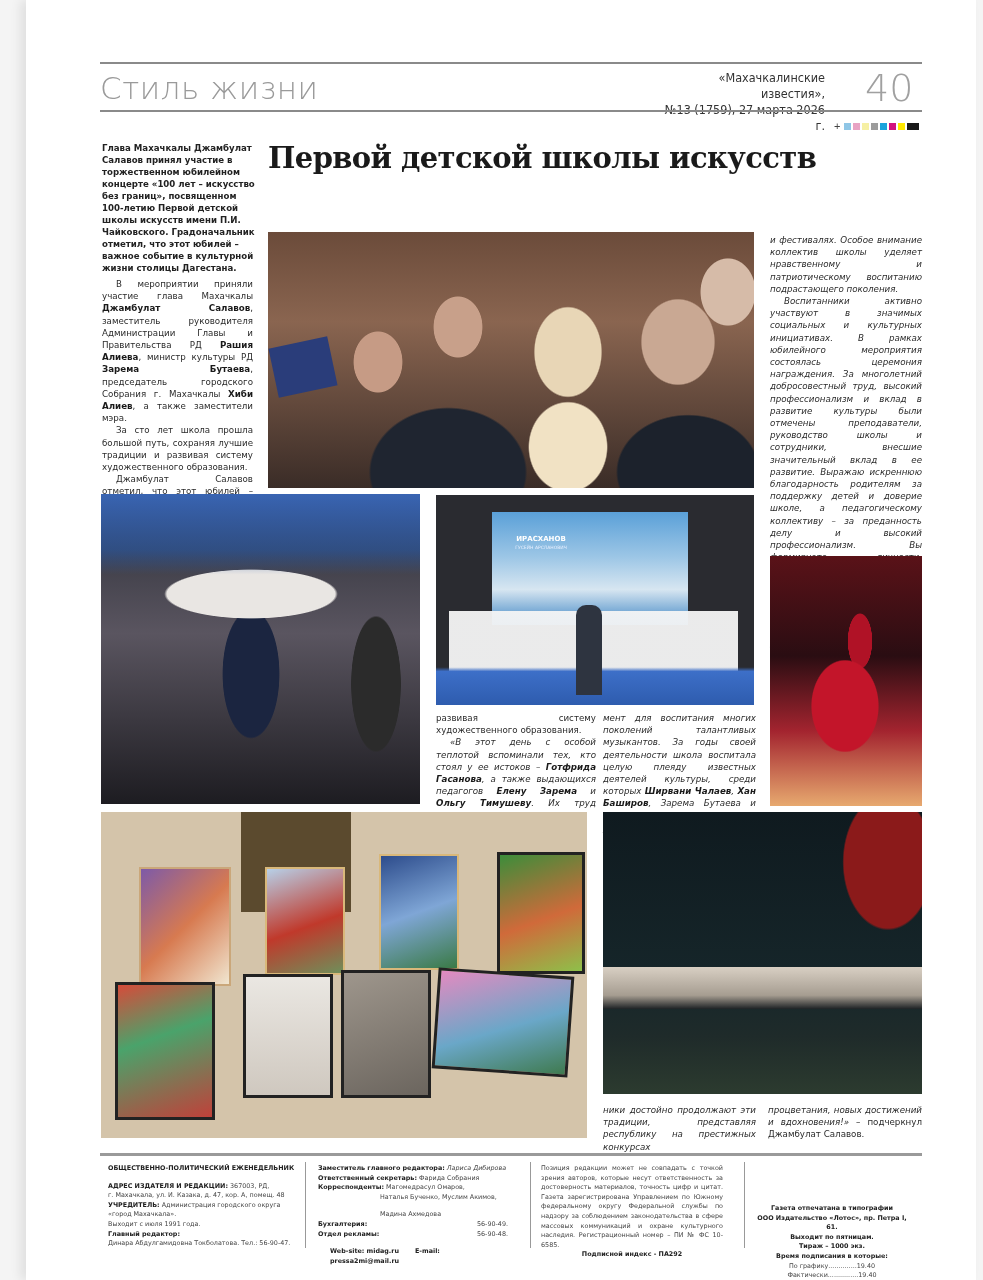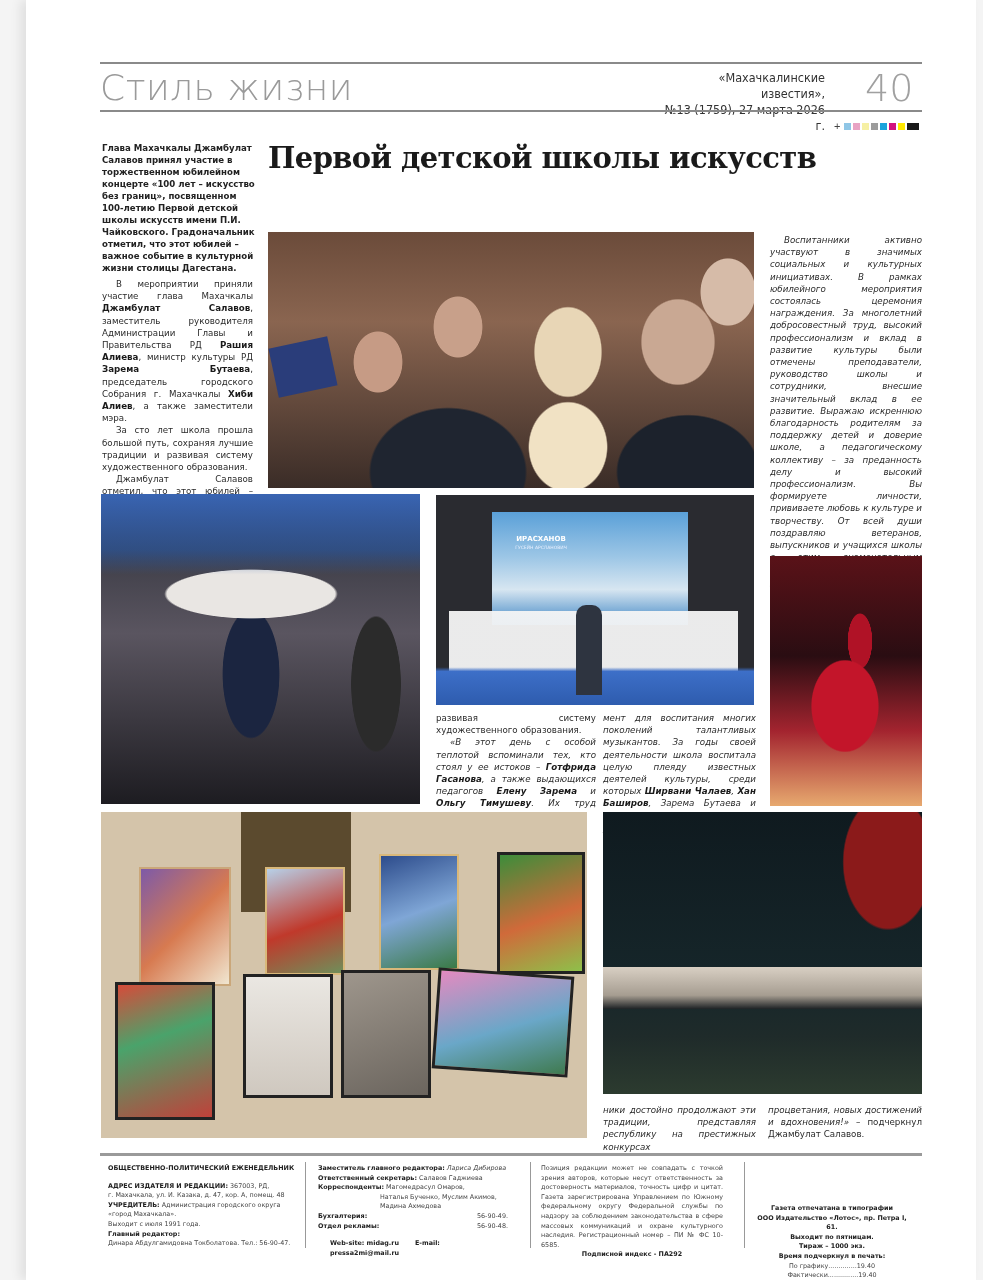--- a/index.html
+++ b/index.html
@@ -1,20 +1,20 @@
 <!DOCTYPE html>
 <html><head>
 <meta charset="utf-8">
 <style>
   html, body { margin:0; padding:0; }
   body { width:983px; height:1280px; background:#f4f4f4; position:relative; overflow:hidden; font-family:"Liberation Sans", sans-serif; color:#222; }
   .page { position:absolute; left:26px; top:0; width:950px; height:1280px; background:#ffffff; box-shadow:-6px 0 10px rgba(0,0,0,0.08); }
   .abs { position:absolute; }
   .rule { position:absolute; left:100px; width:822px; height:2px; background:#8a8a8a; }
-  .section-title { left:100px; top:64px; font-family:"DejaVu Sans", sans-serif; font-weight:200; font-size:36px; color:#9a9a9a; letter-spacing:0.5px; line-height:48px; }
+  .section-title { left:100px; top:64px; font-family:"DejaVu Sans", sans-serif; font-weight:200; font-size:31px; color:#9a9a9a; letter-spacing:0.5px; line-height:48px; }
   .issue { left:640px; top:70px; width:185px; text-align:right; font-family:"DejaVu Sans", sans-serif; font-size:12.5px; line-height:16px; color:#333; transform:scaleX(0.9); transform-origin:right top; }
   .pagenum { left:865px; top:62px; width:57px; text-align:left; font-family:"DejaVu Sans", sans-serif; font-weight:200; font-size:38px; line-height:52px; color:#a0a0a0; }
   .colorbar { left:834px; top:122px; height:8px; display:flex; align-items:center; gap:2px; }
   .colorbar .plus { font-size:11px; line-height:8px; color:#444; margin-right:2px; }
   .colorbar .sw { width:7px; height:7px; }
   .headline { left:268px; top:140px; width:656px; font-family:"DejaVu Serif", serif; font-weight:bold; font-size:29px; line-height:37px; color:#1a1a1a; letter-spacing:-0.6px; }
   .lead { left:102px; top:142px; width:154px; font-family:"DejaVu Sans", sans-serif; font-weight:bold; font-size:8.6px; line-height:12px; color:#222; }
   .col { font-family:"DejaVu Sans", sans-serif; font-size:8.7px; line-height:12.2px; color:#2a2a2a; text-align:justify; }
   .col p { margin:0; text-indent:14px; }
   .col p.noind { text-indent:0; }
@@ -70,20 +70,21 @@
   radial-gradient(ellipse 70px 80px at 300px 215px, #f1e2c4 0 55%, transparent 57%),
   radial-gradient(ellipse 40px 50px at 190px 95px, #c8a08a 0 60%, transparent 62%),
   radial-gradient(ellipse 40px 50px at 110px 130px, #c69b85 0 60%, transparent 62%),
   radial-gradient(ellipse 110px 90px at 180px 240px, #1f2530 0 70%, transparent 72%),
   radial-gradient(ellipse 100px 80px at 420px 240px, #1c222c 0 70%, transparent 72%),
   linear-gradient(180deg, #6b4b3a 0%, #8a6550 35%, #3a2c27 100%);">
   <div class="abs" style="left:5px; top:110px; width:60px; height:50px; background:#2a3d7a; transform:rotate(-12deg);"></div>
 </div>
 
 <div class="abs col ital" style="left:770px; top:234px; width:152px;">
+  <p class="noind">и фестивалях. Особое внимание коллектив школы уделяет нравственному и патриотическому воспитанию подрастающего поколения.</p>
   <p>Воспитанники активно участвуют в значимых социальных и культурных инициативах. В рамках юбилейного мероприятия состоялась церемония награждения. За многолетний добросовестный труд, высокий профессионализм и вклад в развитие культуры были отмечены преподаватели, руководство школы и сотрудники, внесшие значительный вклад в ее развитие. Выражаю искреннюю благодарность родителям за поддержку детей и доверие школе, а педагогическому коллективу – за преданность делу и высокий профессионализм. Вы формируете личности, прививаете любовь к культуре и творчеству. От всей души поздравляю ветеранов, выпускников и учащихся школы с этим знаменательным юбилеем! Желаю учреждению дальнейшего</p>
 </div>
 
 <div class="photo" style="left:101px; top:494px; width:319px; height:310px; background:
   linear-gradient(180deg, rgba(60,110,200,0.85) 0%, rgba(40,90,170,0.6) 18%, transparent 26%),
   radial-gradient(ellipse 140px 40px at 150px 100px, #e9e6e3 0 60%, transparent 62%),
   radial-gradient(ellipse 40px 90px at 150px 180px, #1b2540 0 70%, transparent 72%),
   radial-gradient(ellipse 35px 95px at 275px 190px, #2b2b2b 0 70%, transparent 72%),
   linear-gradient(180deg, #2a2d36 0%, #5a5560 45%, #1d1c21 100%);"></div>
 
@@ -140,24 +141,24 @@
   <div>г. Махачкала, ул. И. Казака, д. 47, кор. А, помещ. 48</div>
   <div><b>УЧРЕДИТЕЛЬ:</b><span> Администрация городского округа «город Махачкала».</span></div>
   <div>Выходит с июля 1991 года.</div>
   <div><b>Главный редактор:</b></div>
   <div>Динара Абдулгамидовна Токболатова. Тел.: 56-90-47.</div>
 </div>
 <div class="vdiv" style="left:305px;"></div>
 
 <div class="abs footer" style="left:318px; top:1164px; width:190px;">
   <div><b>Заместитель главного редактора:</b><span class="ital"> Лариса Дибирова</span></div>
-  <div><b>Ответственный секретарь:</b><span> Салавов Гаджиева</span></div>
+  <div><b>Ответственный секретарь:</b><span> Фарида Собрания</span></div>
   <div><b>Корреспонденты:</b><span> Магомедрасул Омаров,</span></div>
   <div style="padding-left:62px;">Наталья Бученко, Муслим Акимов,</div>
-  <div style="padding-left:62px;">Мадина Ахмедова</div>
+  <div style="padding-left:62px;margin-top:8px;">Мадина Ахмедова</div>
   <div class="row2">
       <b>Бухгалтерия:</b>
       <span>56-90-49.</span>
     </div>
   <div class="row2">
       <b>Отдел рекламы:</b>
       <span>56-90-48.</span>
     </div>
   <div style="margin-top:8px; padding-left:12px;"><b>Web-site: midag.ru</b><span style="display:inline-block;width:16px;"></span><b>E-mail: pressa2mi@mail.ru</b></div>
 </div>
@@ -167,17 +168,17 @@
   <div>Позиция редакции может не совпадать с точкой зрения авторов, которые несут ответственность за достоверность материалов, точность цифр и цитат. Газета зарегистрирована Управлением по Южному федеральному округу Федеральной службы по надзору за соблюдением законодательства в сфере массовых коммуникаций и охране культурного наследия. Регистрационный номер – ПИ № ФС 10-6585.</div>
   <div style="text-align:center;"><b>Подписной индекс - ПА292</b></div>
 </div>
 <div class="vdiv" style="left:744px;"></div>
 
 <div class="abs footer" style="left:752px; top:1164px; width:160px; text-align:center;margin-top:40px;">
   <div><b>Газета отпечатана в типографии</b></div>
   <div><b>ООО Издательство «Лотос», пр. Петра I, 61.</b></div>
   <div><b>Выходит по пятницам.</b></div>
   <div><b>Тираж – 1000 экз.</b></div>
-  <div><b>Время подчеркнул в печать:</b></div>
+  <div><b>Время подписания в которые:</b></div>
   <div><span>По графику..............</span><span>19.40</span></div>
   <div><span>Фактически...............</span><span>19.40</span></div>
   <div style="margin-top:6px;">Заказ N_______</div>
 </div>
 
 </body></html>

